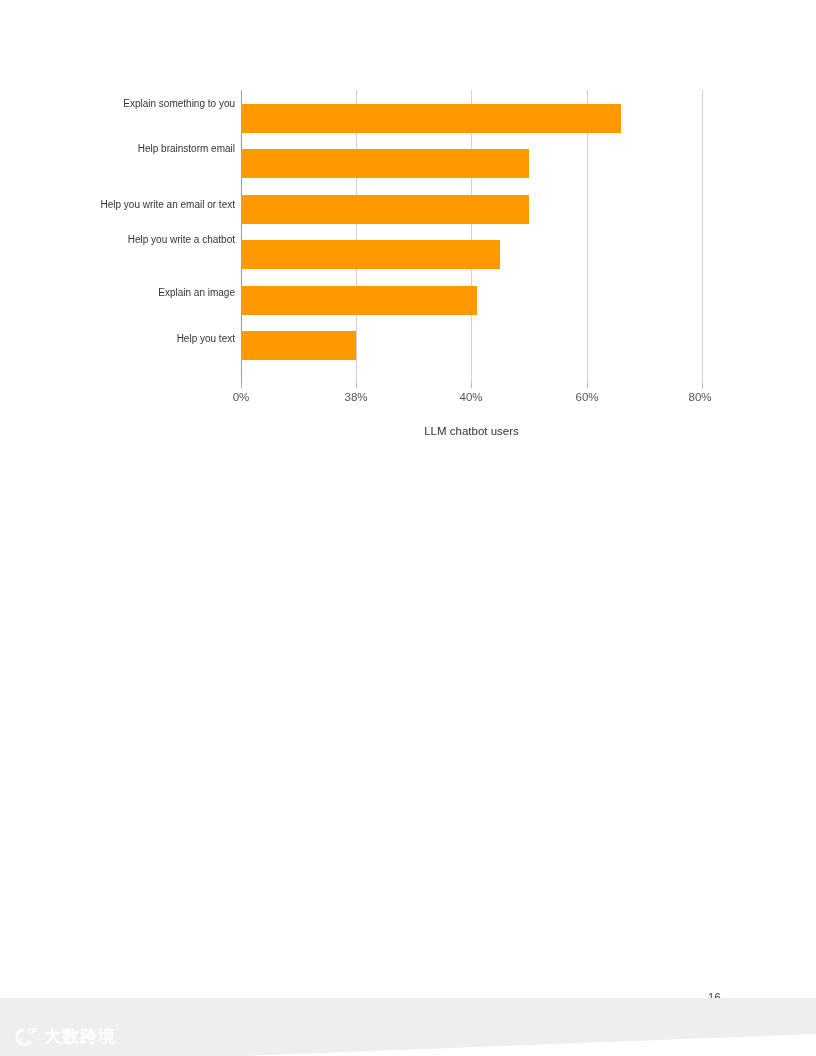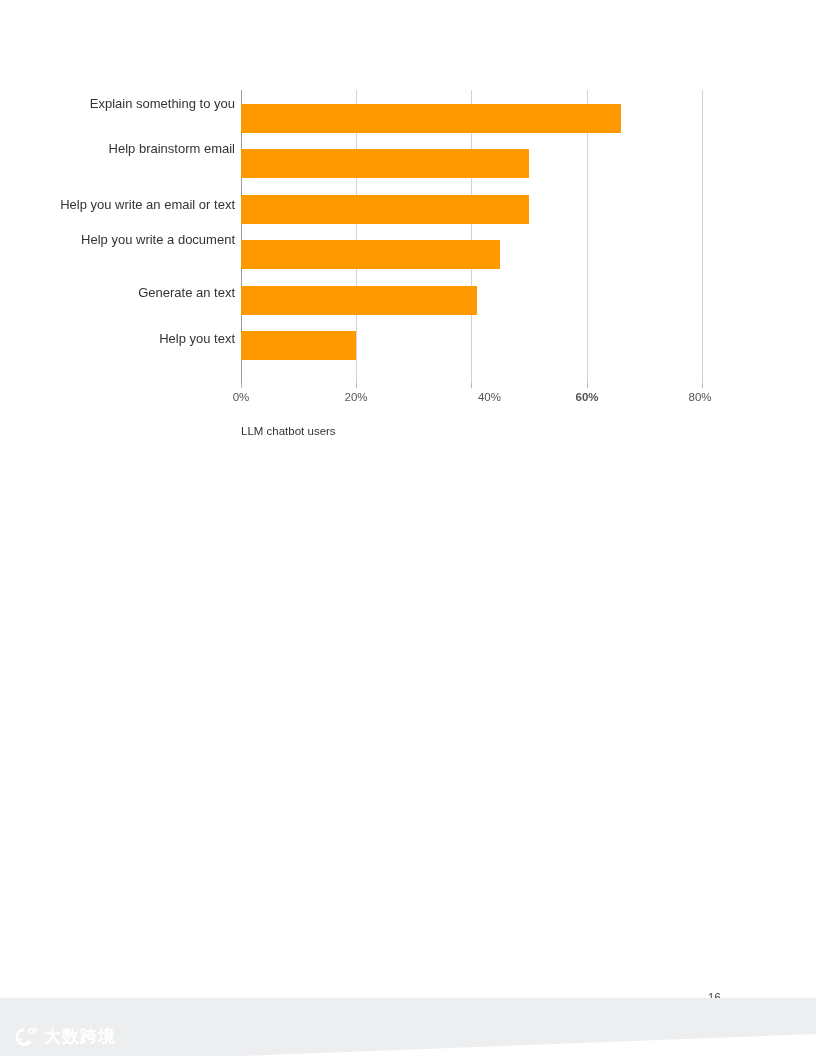--- a/index.html
+++ b/index.html
@@ -75,21 +75,21 @@
     left: 60px;
     top: 90px;
     width: 175px;
     height: 293px;
   }
   .cat-label {
     position: absolute;
     right: 0;
     width: 175px;
     text-align: right;
-    font-size: 13px;
+    font-size: 10px;
     line-height: 15px;
     color: #333333;
   }
 
   
   .xtick {
     position: absolute;
     top: 390px;
     font-size: 11.5px;
     line-height: 14px;
@@ -104,20 +104,21 @@
     width: 1px;
     height: 5px;
     background: #b5b5b5;
   }
 
   .axis-title {
     position: absolute;
     top: 425px;
     left: 241px;
     width: 461px;
+    text-align: center;
     font-size: 11.5px;
     color: #333333;
   }
 
   
   .page-number {
     position: absolute;
     right: 95px;
     top: 991px;
     font-size: 12px;
@@ -170,22 +171,22 @@
 <body>
 
 <div class="page">
 
   <div class="chart-figure">
 
     <div class="cat-labels">
       <div class="cat-label" style="top:6px;">Explain something to you</div>
       <div class="cat-label" style="top:51px;">Help brainstorm email</div>
       <div class="cat-label" style="top:97px;margin-top:10px;">Help you write an email or text</div>
-      <div class="cat-label" style="top:142px;">Help you write a document</div>
-      <div class="cat-label" style="top:195px;">Generate an text</div>
+      <div class="cat-label" style="top:142px;">Help you write a chatbot</div>
+      <div class="cat-label" style="top:195px;">Explain an image</div>
       <div class="cat-label" style="top:241px;">Help you text</div>
     </div>
 
     <div class="plot-area">
       <div class="axis-line"></div>
       <div class="gridline" style="left: 115px; background: rgb(210, 210, 210);"></div>
       <div class="gridline" style="left: 230px; background: rgb(210, 210, 210);"></div>
       <div class="gridline" style="left: 346px; background: rgb(210, 210, 210);"></div>
       <div class="gridline" style="left: 461px; background: rgb(210, 210, 210);"></div>
 
@@ -199,23 +200,23 @@
       </div>
     </div>
 
     <div class="xtick-mark" style="left:241px;"></div>
     <div class="xtick-mark" style="left:356px;"></div>
     <div class="xtick-mark" style="left:471px;"></div>
     <div class="xtick-mark" style="left:587px;"></div>
     <div class="xtick-mark" style="left:702px;"></div>
 
     <div class="xtick" style="left:241px;">0%</div>
-    <div class="xtick" style="left:356px;">20%</div>
-    <div class="xtick" style="left:471px;text-align:right;">40%</div>
-    <div class="xtick" style="left:587px;font-weight:bold;">60%</div>
+    <div class="xtick" style="left:356px;">38%</div>
+    <div class="xtick" style="left:471px;">40%</div>
+    <div class="xtick" style="left:587px;">60%</div>
     <div class="xtick" style="left:700px;">80%</div>
 
     <div class="axis-title">LLM chatbot users</div>
   </div>
 
   <div class="page-number">16</div>
 
   <div class="wm-band">
     <div class="wm-band-shape"></div>
     <div class="wm-logo">

